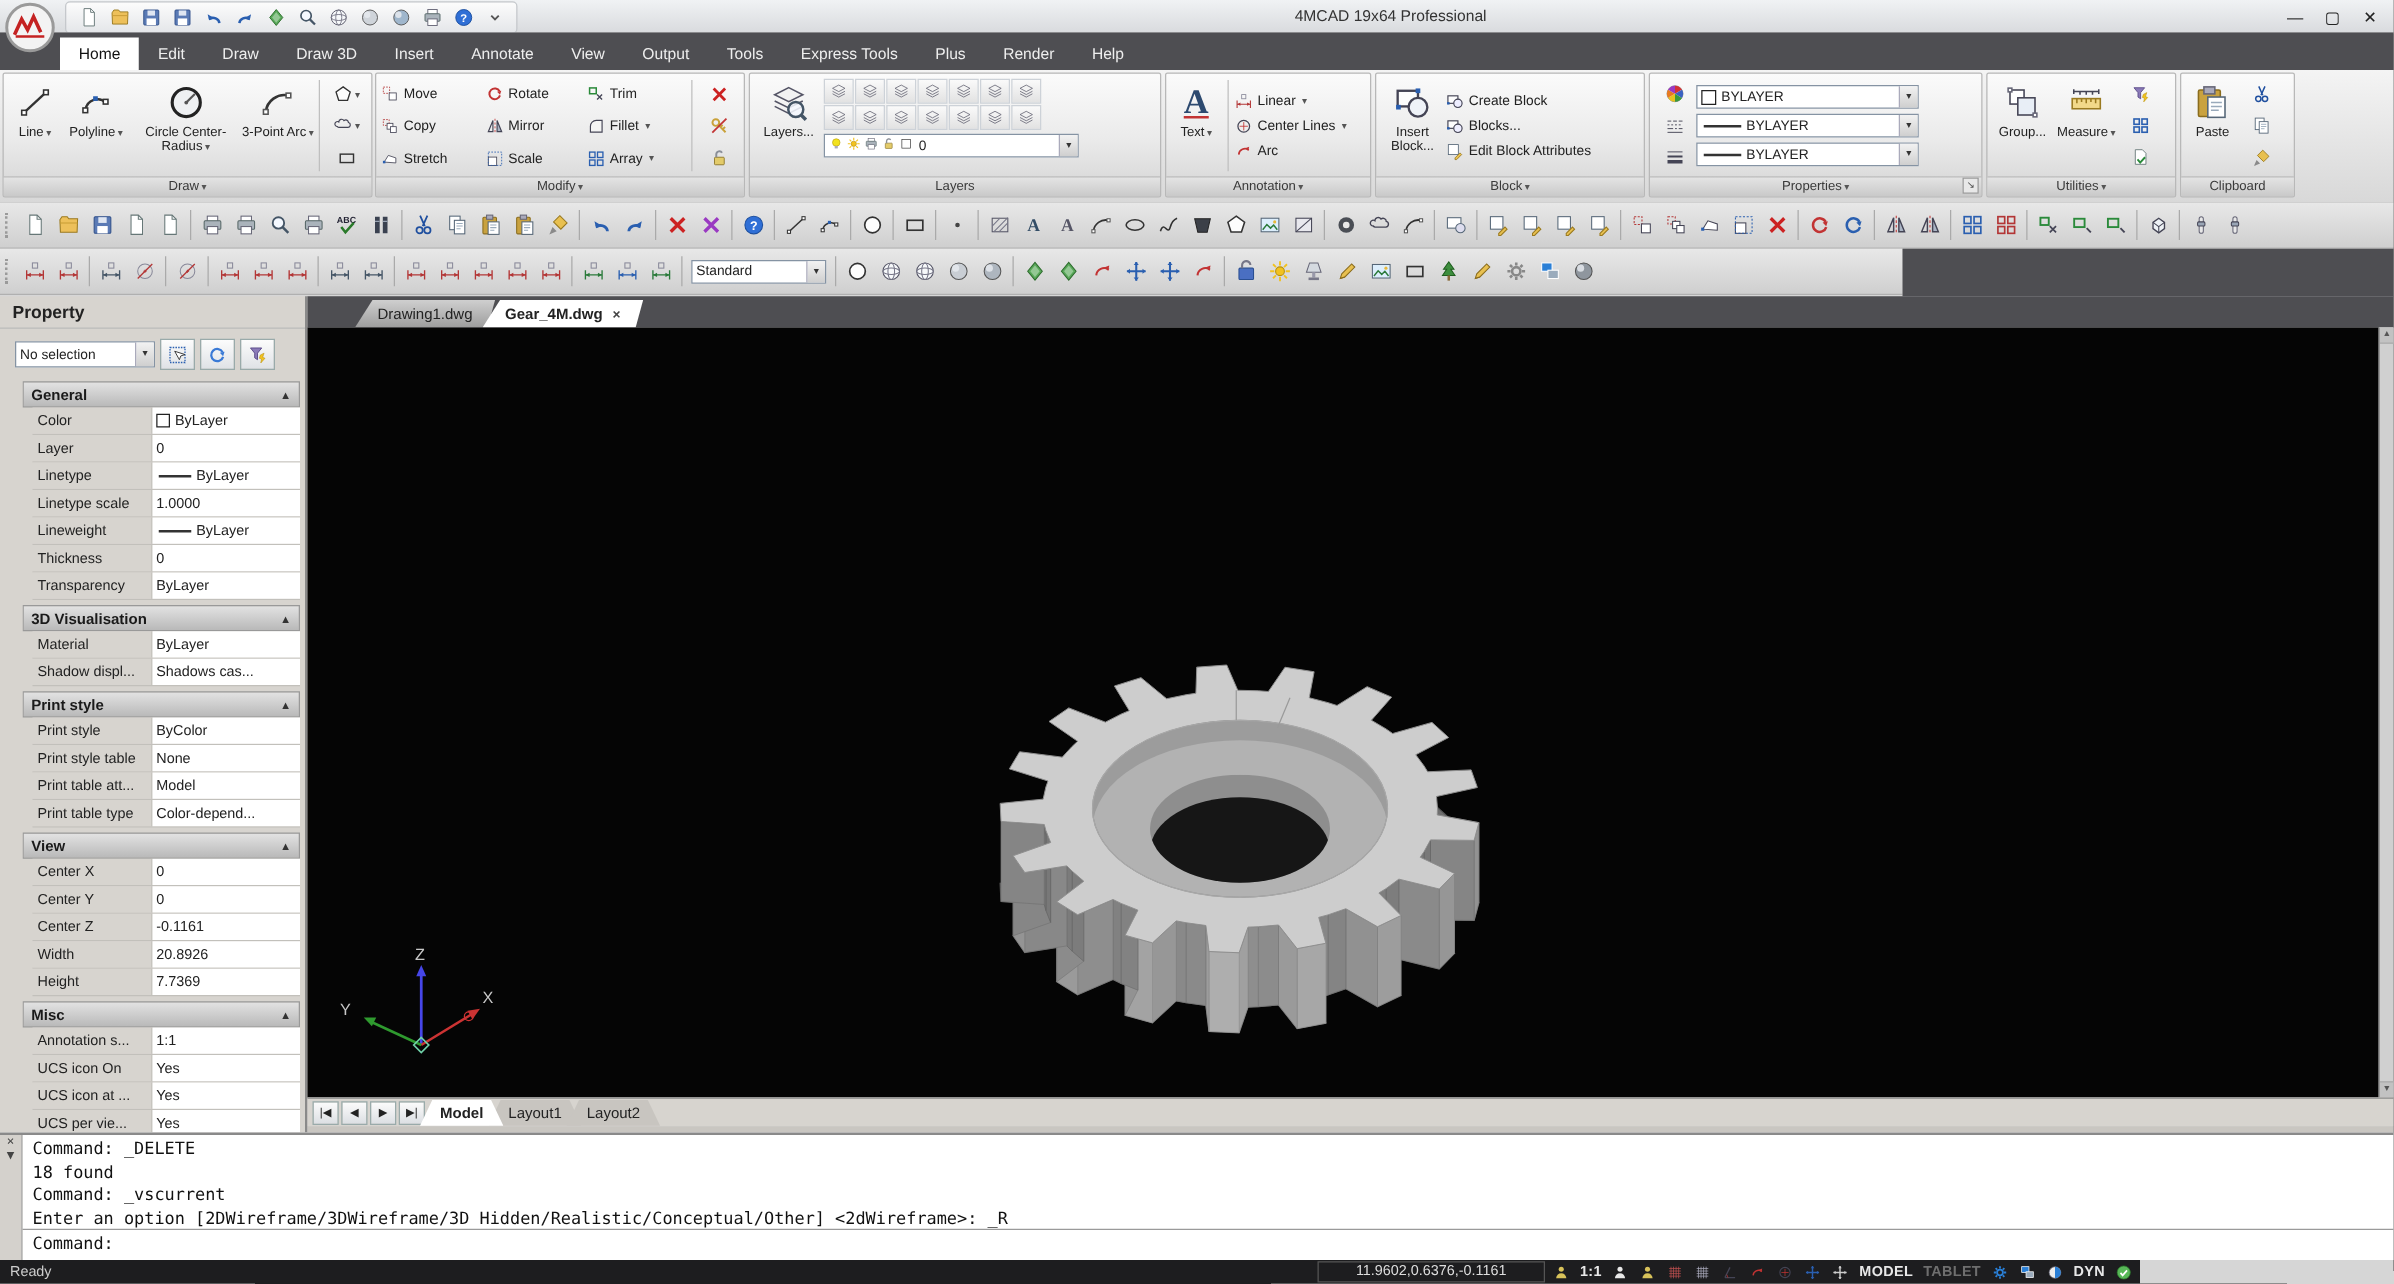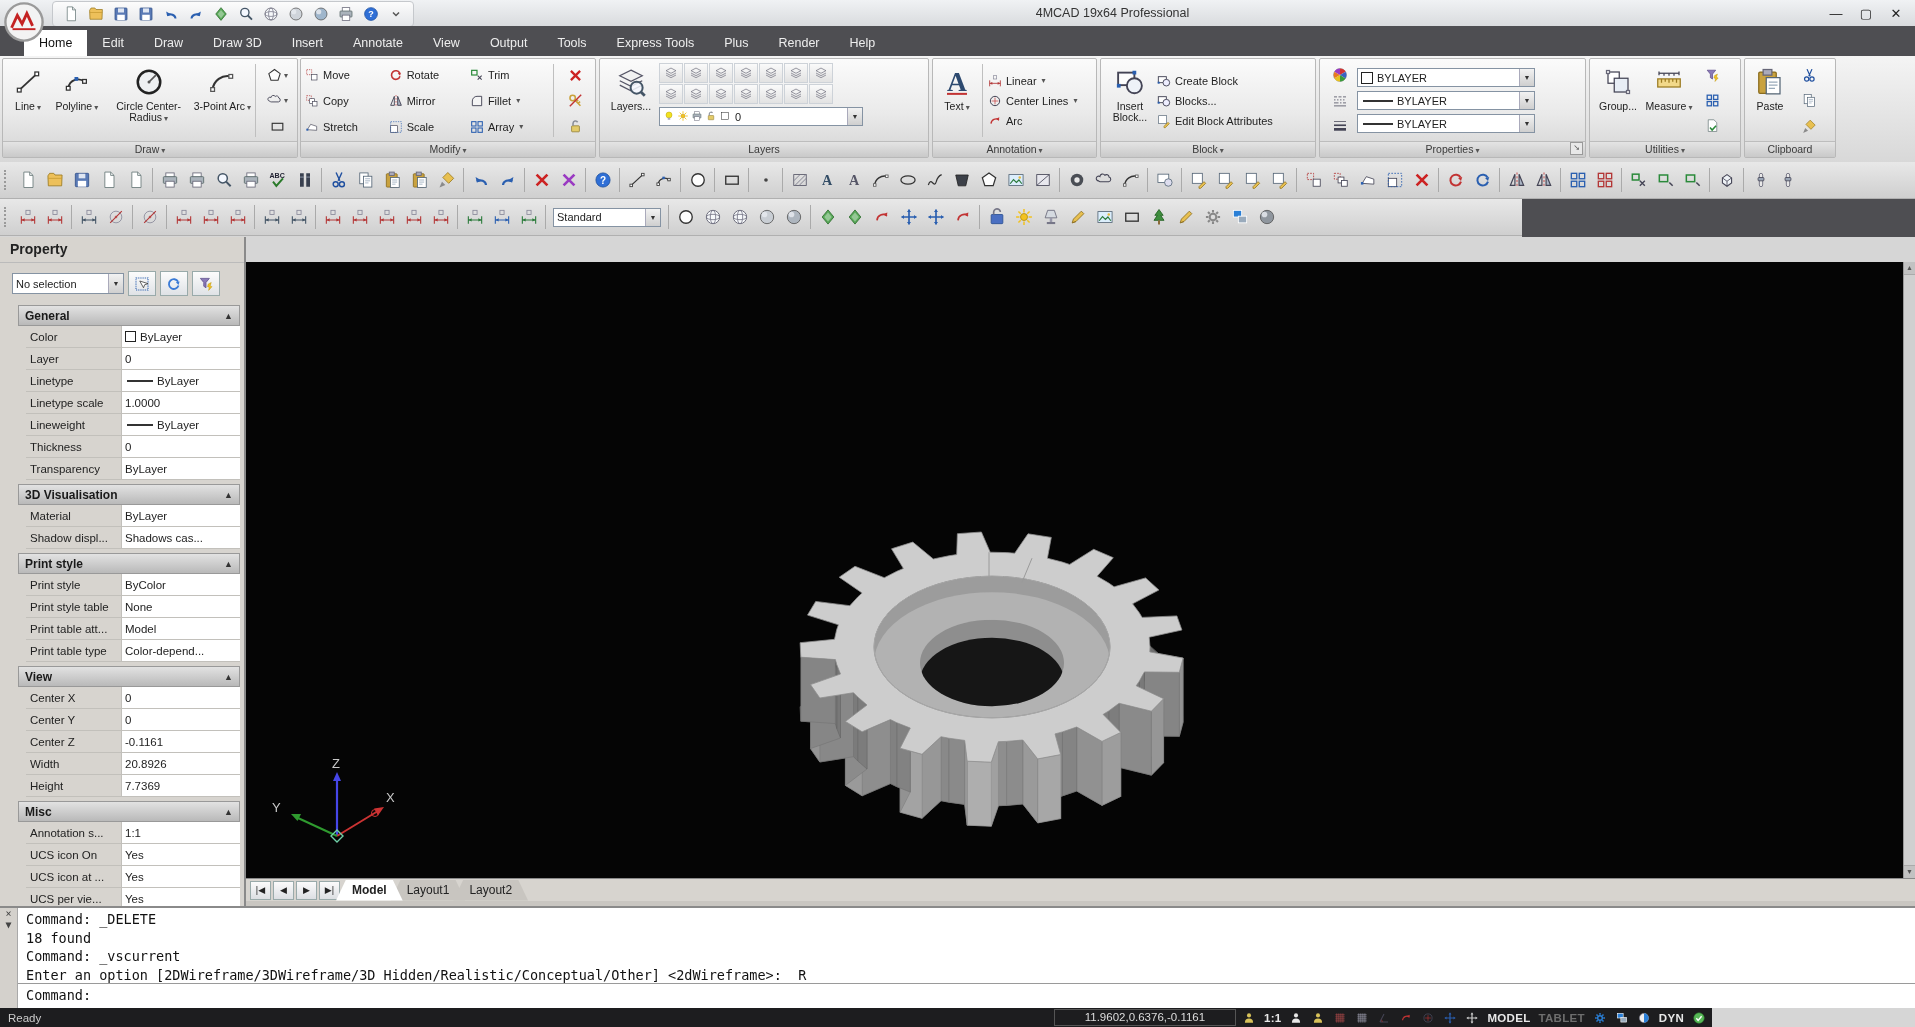--- a/index.html
+++ b/index.html
@@ -12,21 +12,21 @@
   #qat{position:absolute;left:52px;top:1px;height:24px;display:flex;align-items:center;gap:2px;
     background:linear-gradient(#fcfcfc,#e4e6e9);border:1px solid #c5c8cc;border-radius:4px;padding:0 6px;}
   #qat .qbtn{width:23px;height:22px;display:flex;align-items:center;justify-content:center;cursor:default;}
   #title{position:absolute;left:420px;right:110px;top:0;height:26px;line-height:26px;
     text-align:center;font-size:12.5px;color:#333;}
   #wincontrols{position:absolute;right:4px;top:0;height:26px;display:flex;align-items:center;}
   #wincontrols span{width:30px;height:22px;display:flex;align-items:center;justify-content:center;
     font-size:13px;color:#222;}
   
   #menubar{position:absolute;left:0;top:26px;width:1915px;height:30px;background:#4e4e52;
-    display:flex;align-items:flex-end;padding-left:24px;box-sizing:border-box;}
+    display:flex;align-items:flex-end;padding-left:48px;box-sizing:border-box;}
   #menubar .mtab{height:26px;line-height:26px;padding:0 15px;font-size:12.5px;color:#eee;}
   #menubar .mtab.active{background:#fff;color:#111;}
   
   #ribbon{position:absolute;left:0;top:56px;width:1915px;height:106px;
     background:linear-gradient(#f4f4f4,#d8d8d8);border-bottom:2px solid #9a9a9a;}
   .rpanel{position:absolute;top:2px;height:100px;background:linear-gradient(#fbfbfb,#eaeaea 55%,#d4d4d4);
     border:1px solid #b8b8b8;border-radius:2px;box-sizing:border-box;}
   .rp-label{position:absolute;left:0;right:0;bottom:0;height:15px;line-height:15px;font-size:10.5px;
     color:#3a3a3a;text-align:center;background:linear-gradient(#e4e4e4,#c9c9c9);border-top:1px solid #bdbdbd;}
   .rp-body{position:absolute;left:0;right:0;top:0;bottom:15px;display:flex;align-items:stretch;padding:2px 3px;}
@@ -1640,20 +1640,24 @@
         </div>
         <div class="prow">
           <div class="pl">UCS per vie...</div>
           <div class="pv">
             <span>Yes</span>
           </div>
         </div>
       </div>
   </div>
 
+  <div id="docStrip">
+      <span class="dtab"><span>Drawing1.dwg</span></span>
+      <span class="dtab active"><span>Gear_4M.dwg</span><span class="closex">×</span></span>
+    </div>
 
   <div id="viewport">
     <svg id="vsvg" width="1657" height="616">
         <g>
           <path d="M904.0 449.0L903.8 453.9L937.1 460.1L933.3 474.3L898.4 473.9L893.3 483.2L890.2 487.8L917.6 500.7L905.4 513.2L873.1 505.3L862.8 512.9L857.1 516.4L874.8 534.4L856.0 543.4L830.7 529.0L816.4 533.9L809.0 535.9L814.7 556.6L791.7 560.9L776.8 542.0L760.6 543.4L752.4 543.7L745.3 564.2L721.2 563.2L718.7 542.4L702.8 540.2L695.0 538.7L676.0 556.3L654.1 550.2L664.3 530.1L650.8 524.7L644.4 521.6L616.1 533.8L599.4 523.4L621.0 507.0L611.7 498.9L607.5 494.7L573.8 500.0L564.5 486.6L594.5 476.0L590.7 466.4L589.4 461.6L554.8 459.2L554.1 444.7L588.5 441.3L590.7 431.6L592.4 426.8L561.5 417.1L569.7 403.4L603.8 407.7L611.7 399.1L616.1 395.0L593.2 379.2L609.0 368.3L638.3 379.7L650.8 373.3L657.4 370.5L645.5 350.8L666.8 344.1L687.3 361.0L702.8 357.8L710.7 356.6L711.4 335.7L735.4 334.0L744.2 354.2L760.6 354.6L768.7 355.2L782.0 335.8L805.3 339.4L801.4 360.2L816.4 364.1L823.6 366.4L847.7 351.3L867.3 359.7L851.1 378.2L862.8 385.1L868.1 388.8L899.6 379.9L912.9 392.0L886.6 405.8L893.3 414.8L896.1 419.4L930.9 417.9L935.9 432.0L903.2 439.2Z" fill="#6e6e6e" stroke="#565656"></path>
           <path d="M903.8 389.9L937.1 396.1L937.1 460.1L903.8 453.9Z" fill="rgb(133,133,133)" stroke="rgb(115,115,115)" stroke-width="0.6"></path>
           <path d="M937.1 396.1L933.3 410.3L933.3 474.3L937.1 460.1Z" fill="rgb(146,146,146)" stroke="rgb(128,128,128)" stroke-width="0.6"></path>
           <path d="M933.3 410.3L898.4 409.9L898.4 473.9L933.3 474.3Z" fill="rgb(133,133,133)" stroke="rgb(115,115,115)" stroke-width="0.6"></path>
           <path d="M898.4 409.9L893.3 419.2L893.3 483.2L898.4 473.9Z" fill="rgb(121,121,121)" stroke="rgb(103,103,103)" stroke-width="0.6"></path>
           <path d="M893.3 419.2L890.2 423.8L890.2 487.8L893.3 483.2Z" fill="rgb(121,121,121)" stroke="rgb(103,103,103)" stroke-width="0.6"></path>

